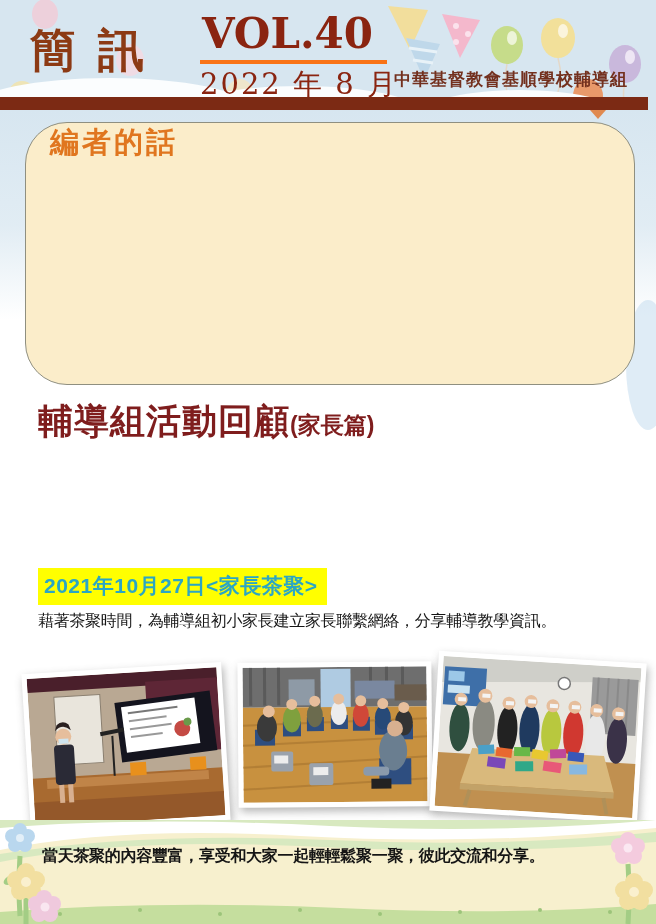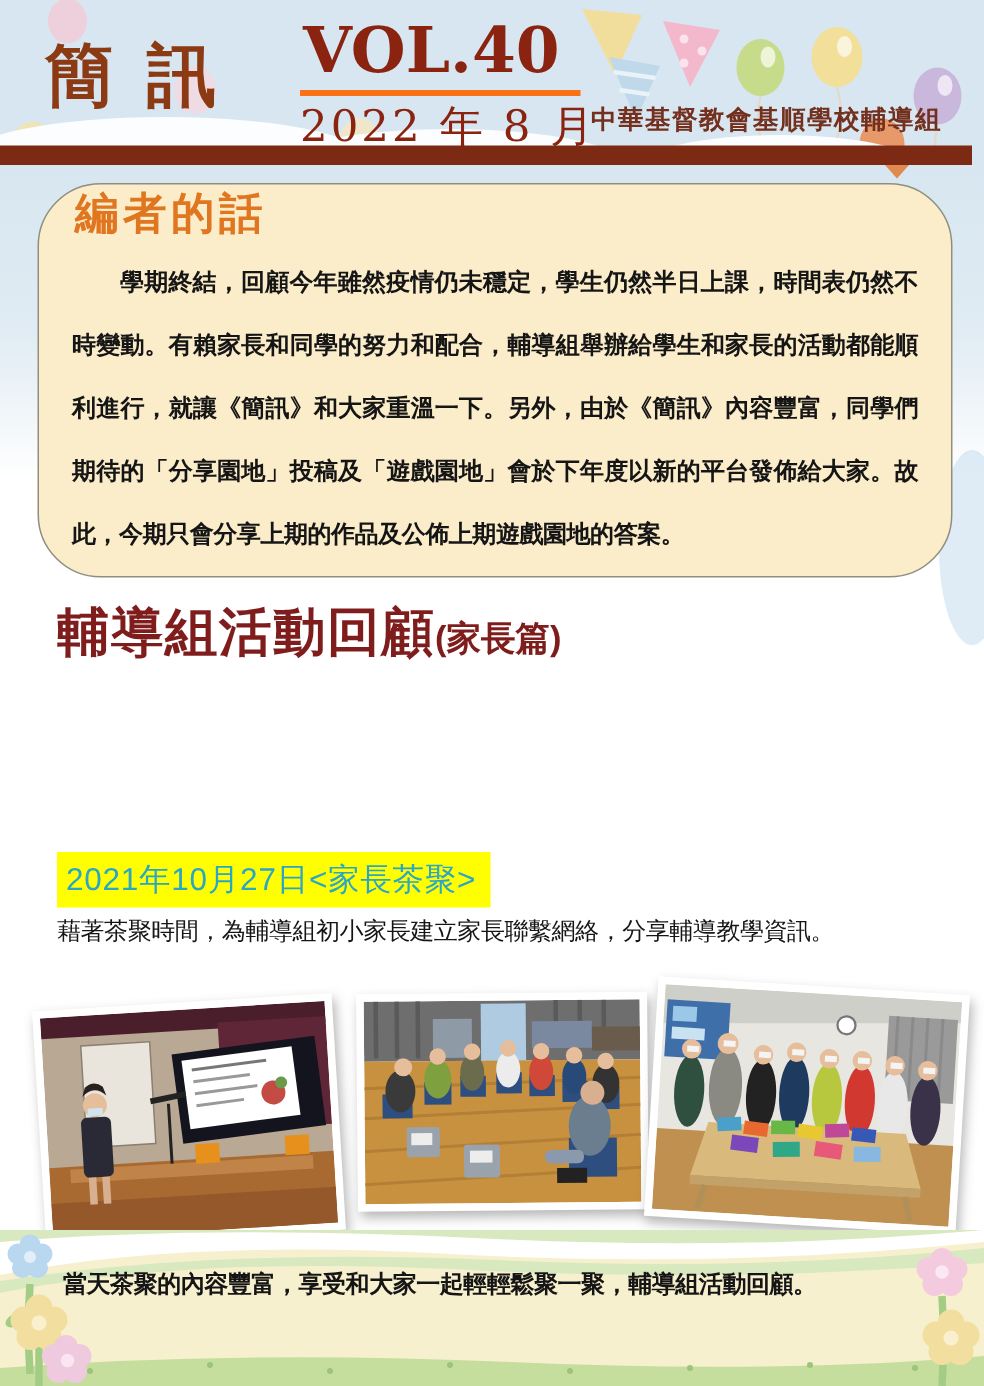--- a/index.html
+++ b/index.html
@@ -38,21 +38,21 @@
   .note-body{margin:5px 22px 0 22px;font-size:16px;font-weight:bold;color:#151515;
     line-height:42px;text-align:justify;text-indent:2em;letter-spacing:-0.3px;}
   
   .section-title{position:absolute;top:398px;left:38px;color:#7f1d1d;white-space:nowrap;}
   .section-title .big{font-size:35px;font-weight:800;letter-spacing:1px;}
   .section-title .small{font-size:23px;font-weight:800;}
   .section-intro{position:absolute;top:452px;left:38px;width:582px;font-size:16px;
     font-weight:bold;color:#151515;line-height:48px;text-align:justify;letter-spacing:-0.3px;}
   
   .event-heading{position:absolute;top:568px;left:38px;background:#FFFF00;color:#2BA6C4;
-    font-size:21px;font-weight:400;padding:4px 10px 5px 6px;letter-spacing:0.5px;}
+    font-size:21px;font-weight:700;padding:4px 10px 5px 6px;letter-spacing:0.5px;}
   .event-desc{position:absolute;top:611px;left:38px;width:590px;font-size:16px;
     font-weight:normal;color:#151515;letter-spacing:-0.3px;}
   
   .photo{position:absolute;background:#ffffff;padding:5px;
     box-shadow:2px 4px 8px rgba(90,90,90,.45);}
   .photo svg{display:block;}
   .photo1{top:668px;left:26px;transform:rotate(-3.5deg);}
   .photo2{top:662px;left:238px;transform:rotate(-0.5deg);}
   .photo3{top:657px;left:434px;transform:rotate(3.5deg);}
   
@@ -121,21 +121,20 @@
     </div>
     <div class="org-name">中華基督教會基順學校輔導組</div>
   </div>
   <div class="maroon-bar"></div>
   <div class="bg-patch"></div>
   <div class="orange-tip"></div>
   <div class="right-blob"></div>
 
   <div class="note-box">
     <div class="note-title">編者的話</div>
-    <div class="note-body">學期終結，回顧今年雖然疫情仍未穩定，學生仍然半日上課，時間表仍然不時變動。有賴家長和同學的努力和配合，輔導組舉辦給學生和家長的活動都能順利進行，就讓《簡訊》和大家重溫一下。另外，由於《簡訊》內容豐富，同學們期待的「分享園地」投稿及「遊戲園地」會於下年度以新的平台發佈給大家。故此，今期只會分享上期的作品及公佈上期遊戲園地的答案。</div>
   </div>
 
   <div class="section-title">
     <span class="big">輔導組活動回顧</span><span class="small">(家長篇)</span>
   </div>
 
   <div class="event-heading">2021年10月27日&lt;家長茶聚&gt;</div>
   <div class="event-desc">藉著茶聚時間，為輔導組初小家長建立家長聯繫網絡，分享輔導教學資訊。</div>
 
   <div class="photo photo1">
@@ -363,16 +362,16 @@
         <g fill="#F2DFA0">
           <circle cx="634" cy="62" r="9"></circle>
             <circle cx="644" cy="70" r="9"></circle>
             <circle cx="640" cy="81" r="9"></circle>
           <circle cx="628" cy="81" r="9"></circle>
             <circle cx="624" cy="70" r="9"></circle>
         </g>
           <circle cx="634" cy="72" r="5" fill="#FAF0CE"></circle>
       </g>
     </svg>
-    <div class="closing-text">當天茶聚的內容豐富，享受和大家一起輕輕鬆聚一聚，輔導組活動回顧。</div>
+    <div class="closing-text">當天茶聚的內容豐富，享受和大家一起輕輕鬆聚一聚，彼此交流和分享。</div>
   </div>
 
 </div>
 
 </body></html>

